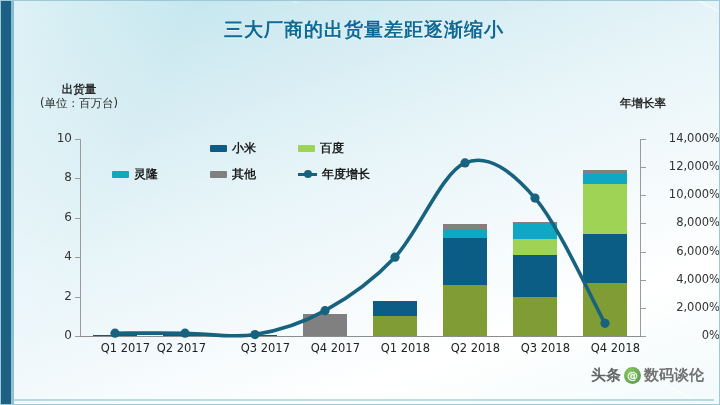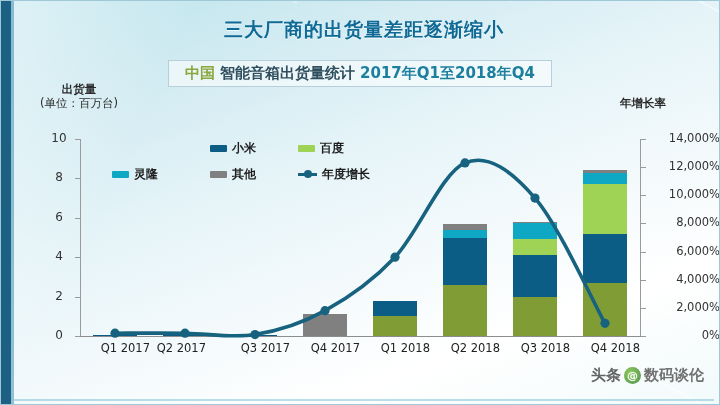--- a/index.html
+++ b/index.html
@@ -54,21 +54,21 @@
   #ytitle{position:absolute;left:20px;top:82px;width:118px;text-align:center;
      font-size:11.5px;line-height:14px;color:#2b2b2b;font-weight:700;}
   #ytitle .unit{font-weight:400;}
   #y2title{position:absolute;left:620px;top:96px;width:96px;text-align:left;
      font-size:11.5px;color:#2b2b2b;font-weight:700;}
   #axisLeft{position:absolute;left:80px;top:139px;width:1px;height:198px;background:#9a9a9a;}
   #axisRight{position:absolute;left:640px;top:139px;width:1px;height:198px;background:#9a9a9a;}
   #axisBottom{position:absolute;left:80px;top:336px;width:561px;height:1px;background:#8d8d8d;}
   .tickL{position:absolute;width:5px;height:1px;background:#9a9a9a;left:75px;}
   .tickR{position:absolute;width:5px;height:1px;background:#9a9a9a;left:641px;}
-  .ylab{position:absolute;left:46px;width:26px;text-align:center;font-size:12px;color:#333;}
+  .ylab{position:absolute;left:46px;width:26px;text-align:right;font-size:12px;color:#333;}
   .y2lab{position:absolute;left:650px;width:70px;text-align:right;font-size:11.5px;color:#333;}
   .xlab{position:absolute;top:341px;width:70px;text-align:right;font-size:11.5px;color:#222;}
 
   
   .barcol{position:absolute;bottom:0;width:44px;}
   .seg{position:absolute;left:0;width:44px;}
   .barwrap{position:absolute;left:80px;top:139px;width:560px;height:197px;}
 
   
   #legend{position:absolute;left:112px;top:140px;width:285px;height:52px;}
@@ -99,25 +99,20 @@
   <div class="streak s1"></div>
   <div class="streak s2"></div>
   <div class="streak s3"></div>
   <div class="streak s4"></div>
   <div class="streak s5"></div>
   <div class="streak s6"></div>
   <div class="streak s7"></div>
 
   <div id="title">三大厂商的出货量差距逐渐缩小</div>
 
-  <div id="subtitlebox">
-    <span class="s-cn">中国</span>
-    <span class="s-mid">智能音箱出货量统计</span>
-    <span class="s-rng">2017年Q1至2018年Q4</span>
-  </div>
 
   <div id="y2title">年增长率</div>
 
   <div id="ytitle">
     <div>出货量</div>
     <div class="unit">(单位：百万台)</div>
   </div>
 
   <div id="axisLeft"></div>
   <div id="axisRight"></div>

